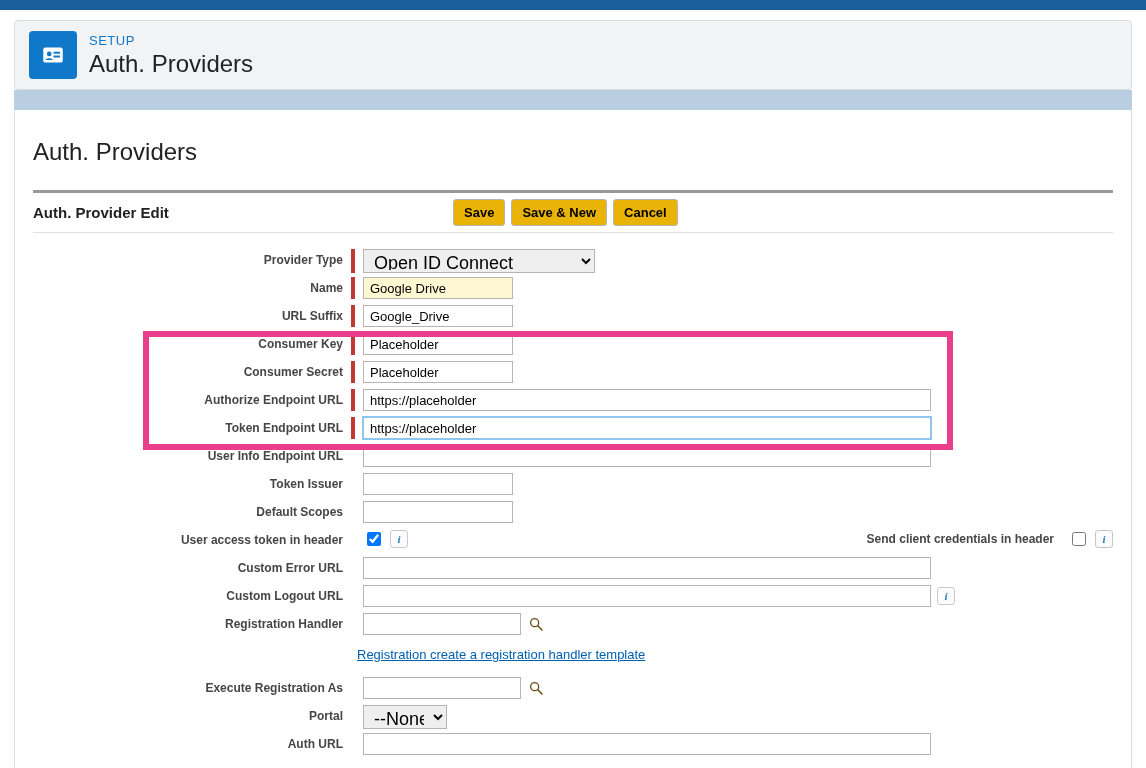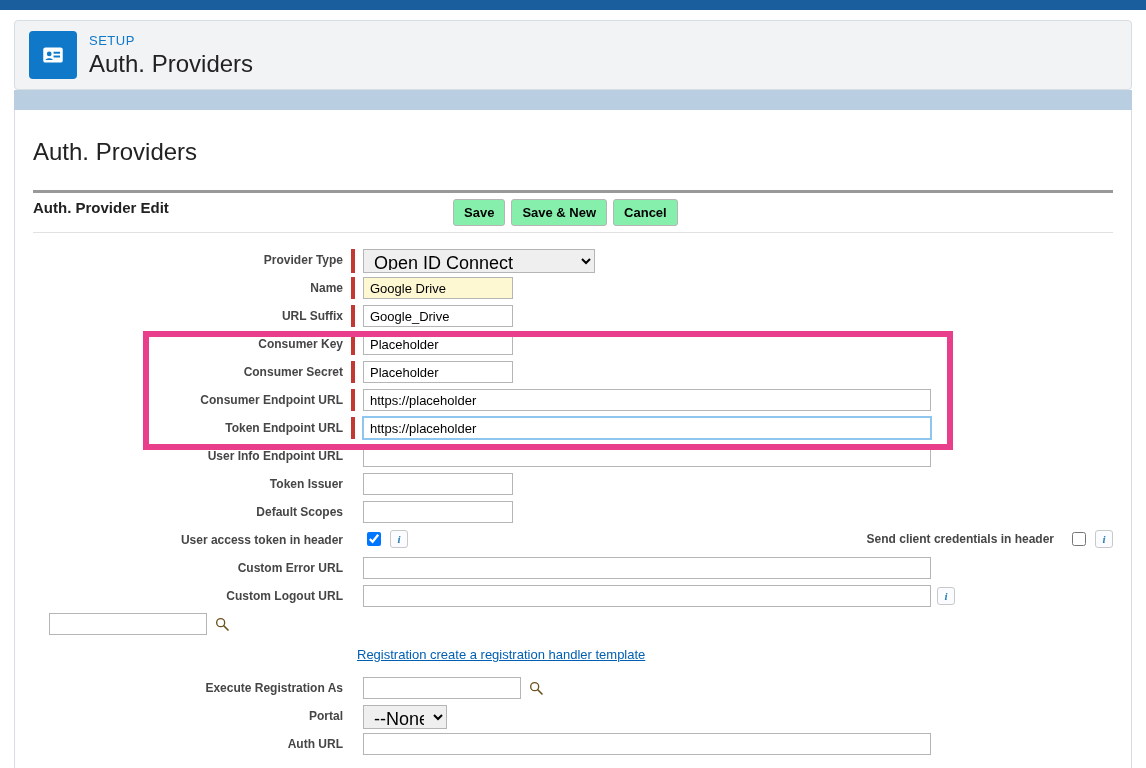--- a/index.html
+++ b/index.html
@@ -41,33 +41,33 @@
     background: #fff;
     border: 1px solid #d8dde2;
     border-top: none;
     padding: 20px 18px 60px 18px;
   }
   .page-title { font-size: 24px; font-weight: 400; margin: 8px 0 24px 0; }
   .divider { height: 3px; background: #999; margin-bottom: 6px; }
 
   
   .section-header {
-    display: flex; align-items: flex-start;
+    display: flex; align-items: center;
     border-bottom: 1px solid #e1e1e1;
     padding-bottom: 6px;
   }
   .section-header .section-title {
     font-size: 15px; font-weight: bold;
     flex: 0 0 420px;
   }
   .btn-row { display: flex; gap: 6px; }
   .btn {
     border: 1px solid #b5b5b5;
     border-radius: 3px;
-    background: #86efac;
+    background: #eab308;
     padding: 5px 10px;
     font-size: 13px; font-weight: bold;
     cursor: pointer;
   }
 
   
   .form { margin-top: 16px; padding-left: 4px; position: relative; }
   .row { display: flex; align-items: flex-start; min-height: 28px; margin-bottom: 0; }
   .label-cell {
     width: 314px; text-align: right;
@@ -203,21 +203,21 @@
 
     <div class="row">
       <div class="label-cell">Consumer Secret</div>
       <div class="field-cell">
         <span class="req-bar"></span>
         <input class="txt short" value="Placeholder" style="">
       </div>
     </div>
 
     <div class="row">
-      <div class="label-cell">Consumer Endpoint URL</div>
+      <div class="label-cell">Authorize Endpoint URL</div>
       <div class="field-cell">
         <span class="req-bar"></span>
         <input class="txt url" value="https://placeholder" style="">
       </div>
     </div>
 
     <div class="row">
       <div class="label-cell">Token Endpoint URL</div>
       <div class="field-cell">
         <span class="req-bar"></span>
@@ -273,20 +273,21 @@
     <div class="row">
       <div class="label-cell">Custom Logout URL</div>
       <div class="field-cell">
         <span class="req-spacer"></span>
         <input class="txt url" value="" style="">
         <span class="info-icon">i</span>
       </div>
     </div>
 
     <div class="row">
+      <div class="label-cell">Registration Handler</div>
       <div class="field-cell">
         <span class="req-spacer"></span>
         <input class="txt mid" value="" style="">
         <span class="lookup-icon">
           <svg viewBox="0 0 24 24">
               <circle cx="10" cy="10" r="6" fill="none" stroke="#6b4f1a" stroke-width="2"></circle>
               <line x1="15" y1="15" x2="21" y2="21" stroke="#6b4f1a" stroke-width="2.5" stroke-linecap="round"></line>
             </svg>
         </span>
       </div>

